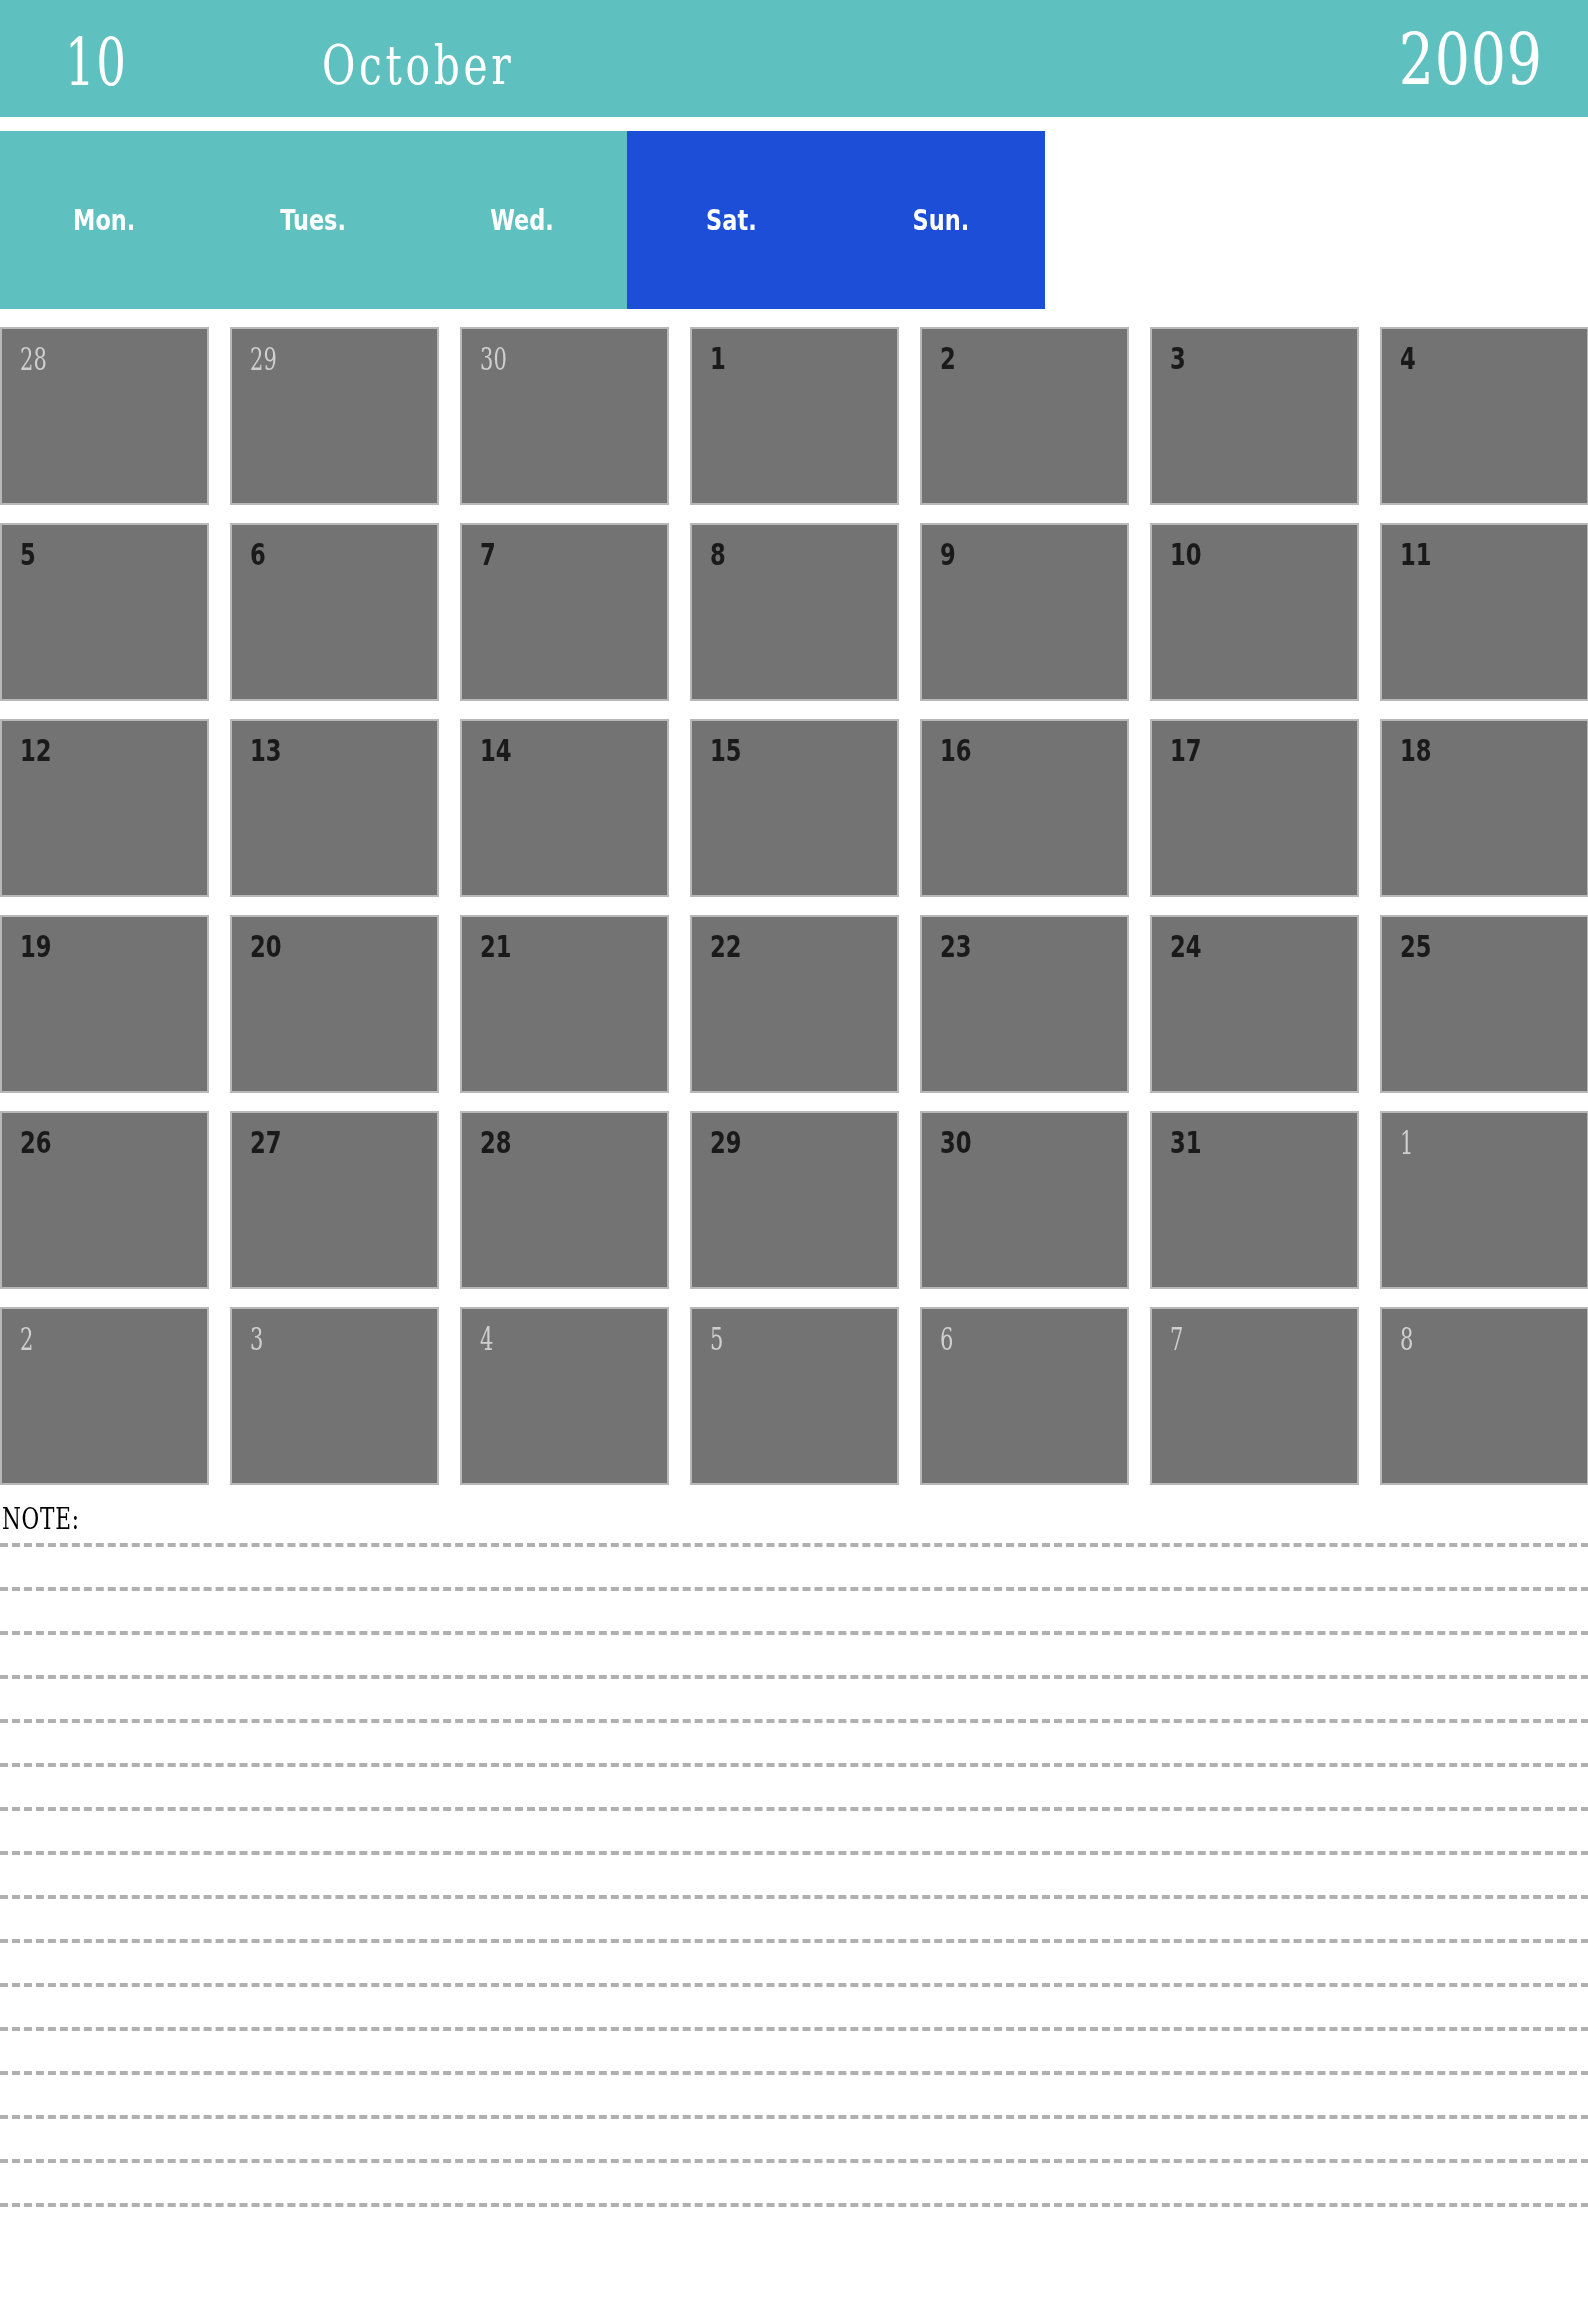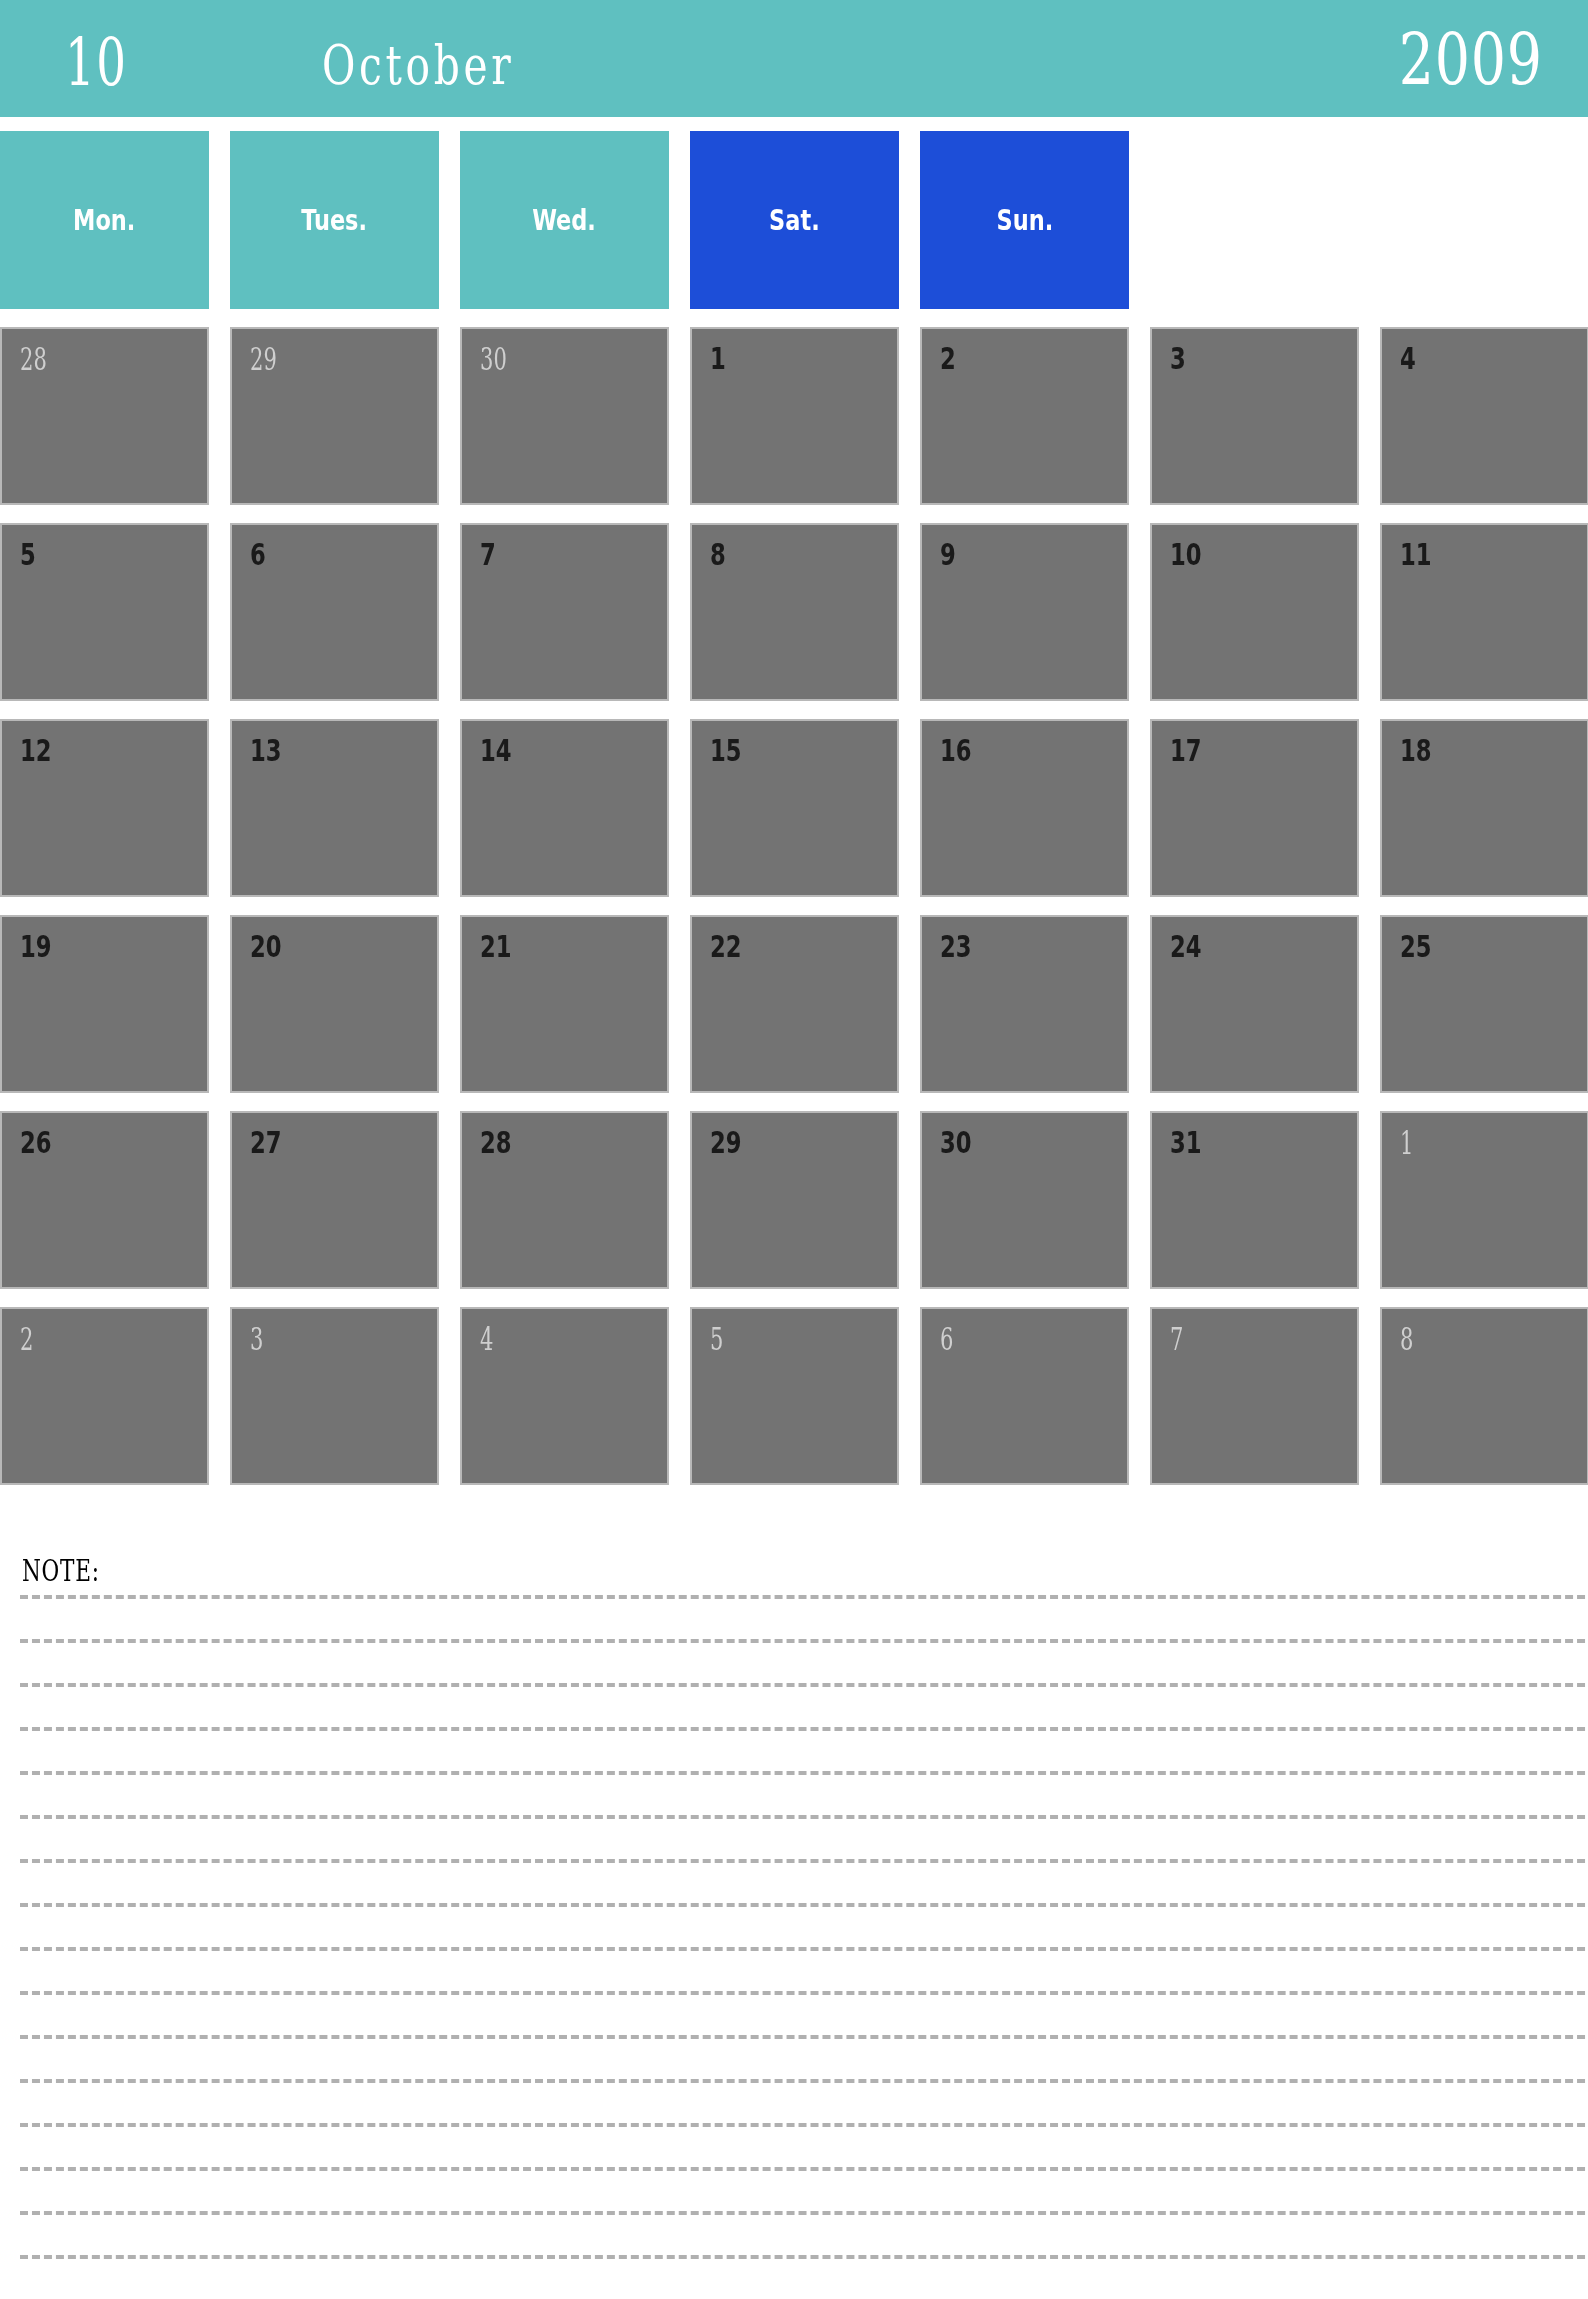--- a/index.html
+++ b/index.html
@@ -75,21 +75,20 @@
   .week-row {
     display: flex;
     width: 1589px;
   }
   .weekday-row {
     margin-bottom: 18px;
   }
   .weekday-cell {
     width: 209px;
     height: 178px;
-    margin-right: 21px;
     background: #5fc0c0;
     display: flex;
     align-items: center;
     justify-content: center;
     box-sizing: border-box;
   }
   .weekday-cell:last-child { margin-right: 16px; }
   .weekday-cell.weekend { background: #1d4ed8; }
   .weekday-label {
     font-family: "DejaVu Sans Condensed", "Liberation Sans Narrow", "Liberation Sans", sans-serif;
@@ -130,24 +129,23 @@
     font-weight: 300;
     color: #cfcfcf;
     font-size: 31px;
     transform: scaleX(0.68);
   }
 
   
   .note-section {
     position: absolute;
     left: 0;
-    top: 1536px;
+    top: 1484px;
     width: 1376px;
     height: 736px;
-    margin-left: 20px;
   }
   .note-label {
     position: absolute;
     left: 2px;
     top: 18px;
     font-family: "DejaVu Serif", "Liberation Serif", serif;
     font-size: 30px;
     font-weight: 400;
     color: #000000;
     letter-spacing: 1px;

